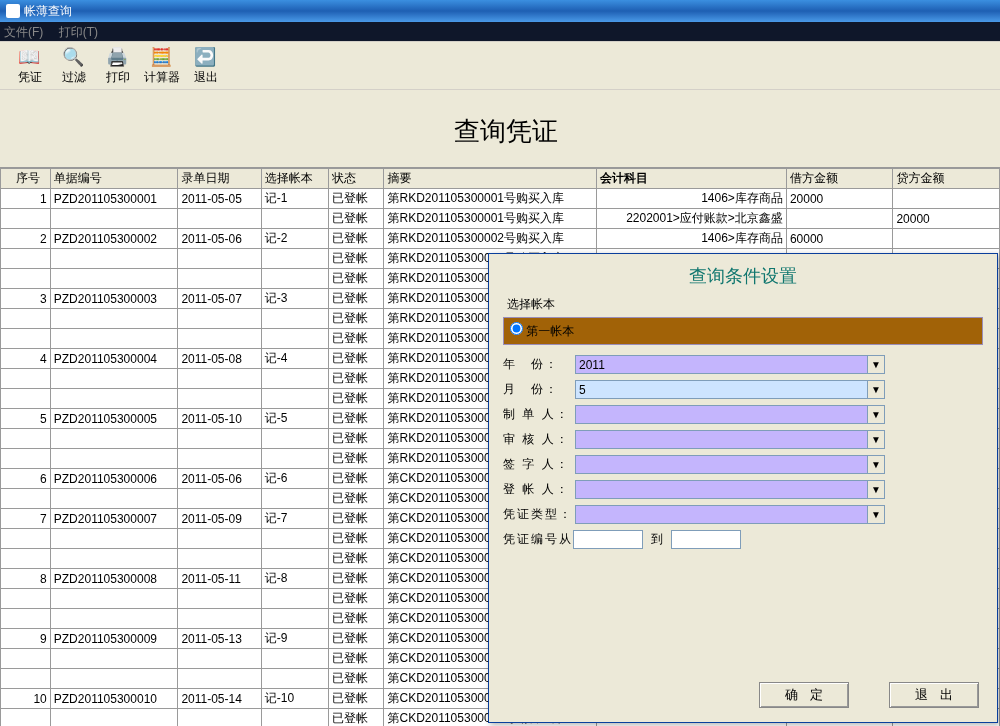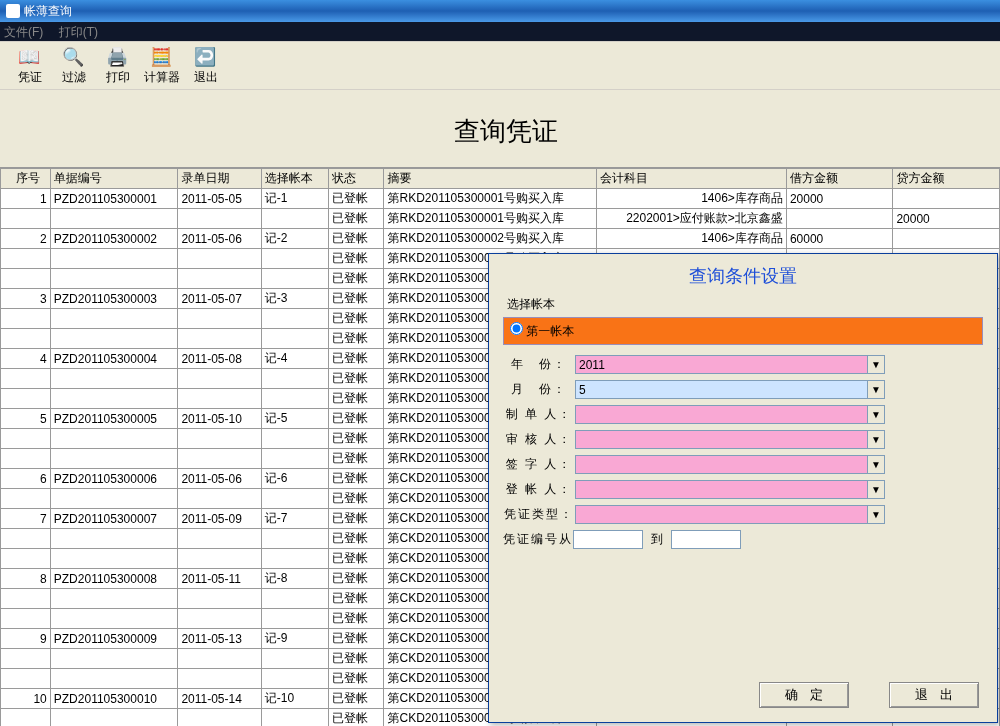--- a/index.html
+++ b/index.html
@@ -114,56 +114,55 @@
   border-radius: 3px;
   color: #fff;
   display: flex; align-items: center; justify-content: center;
   margin-right: 2px;
   font-weight: bold;
   cursor: pointer;
 }
 .dlg-body { padding: 6px 14px; }
 .dlg-heading {
   text-align: center;
-  color: #1d4ed8;
+  color: #0f766e;
   font-size: 18px;
   font-family: "SimSun","宋体",serif;
   padding: 4px 0 6px 0;
 }
 .radio-row { padding: 2px 4px; }
 .radio-row label { margin-right: 40px; }
 .group-label { padding: 2px 4px; }
 .ledger-box {
-  background: #f97316;
+  background: #a16207;
   border: 1px solid #9a8db8;
   padding: 4px 6px;
   margin: 2px 0 10px 0;
 }
 .form-row {
   display: flex;
   align-items: center;
   margin: 6px 0;
 }
 .form-row .lbl {
   width: 72px;
   letter-spacing: 2px;
   white-space: pre;
-  text-align: center;
 }
 .form-row .combo {
   flex: 0 0 310px;
   display: flex;
 }
 .combo input {
   flex: 1;
   height: 19px;
   border: 1px solid #7f9db9;
   font-size: 12px;
   padding: 0 3px;
-  background: #f9a8d4;
+  background: #c4b5fd;
 }
 .combo .dd {
   width: 17px; height: 19px;
   background: #ece9d8;
   border: 1px solid #7f9db9;
   border-left: none;
   display: flex; align-items:center; justify-content:center;
   font-size: 10px;
   cursor: pointer;
 }
@@ -234,21 +233,21 @@
 <div class="grid-wrap">
   <table class="grid">
     <thead>
         <tr id="grid-head">
           <th style="width: 28px; padding-left: 15px;">序号</th>
           <th style="width: 110px;">单据编号</th>
           <th style="width: 72px;">录单日期</th>
           <th style="width: 58px;">选择帐本</th>
           <th style="width: 48px;">状态</th>
           <th style="width: 182px;">摘要</th>
-          <th style="width: 164px;">会计科目</th>
+          <th style="width: 164px; font-weight: bold;">会计科目</th>
           <th style="width: 92px;">借方金额</th>
           <th style="width: 92px;">贷方金额</th>
         </tr>
       </thead>
     <tbody id="grid-body">
         <tr>
           <td class="col-seq right">1</td>
           <td>PZD201105300001</td>
           <td>2011-05-05</td>
           <td>记-1</td>

